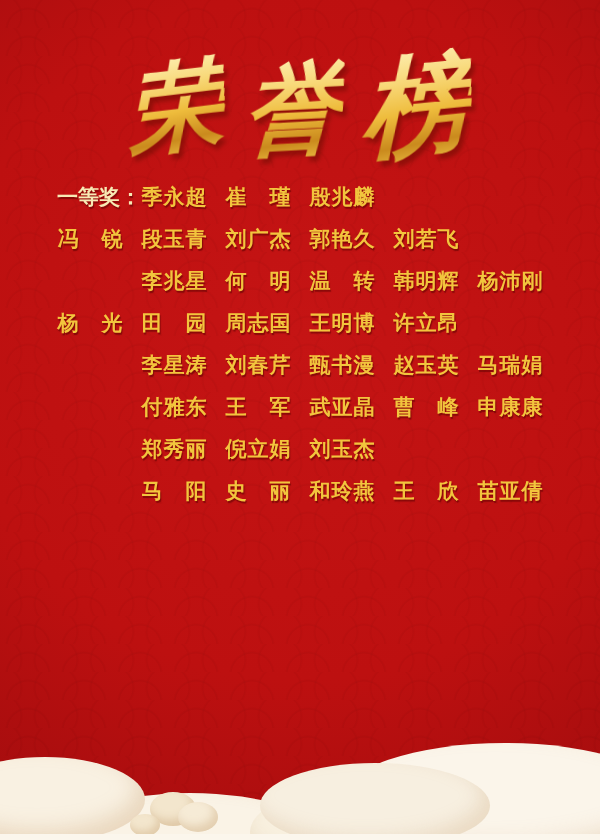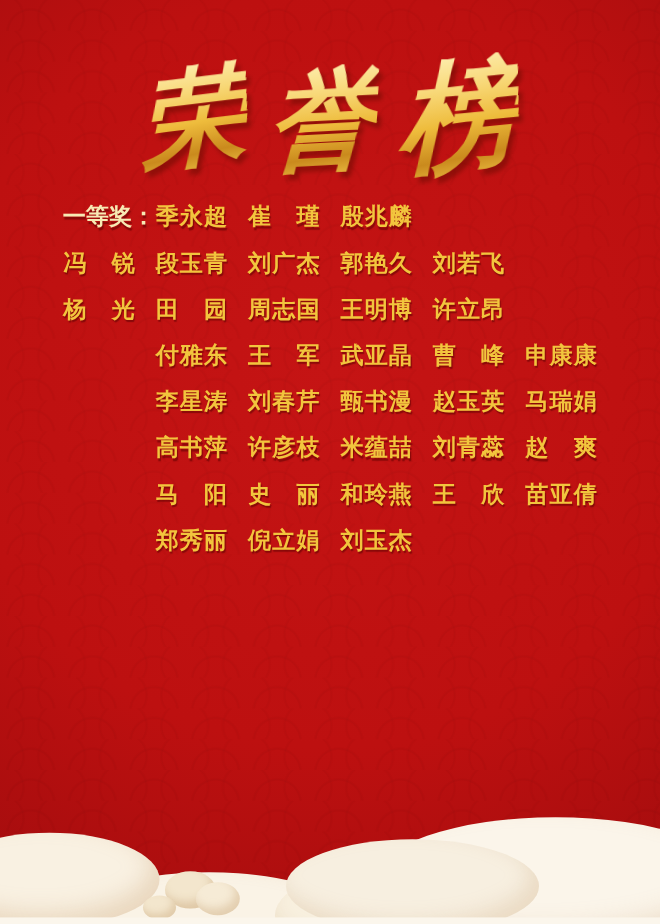--- a/index.html
+++ b/index.html
@@ -90,63 +90,63 @@
       <span class="person-name">殷兆麟</span>
     </div>
     <div class="honor-row">
       <span class="person-name">冯　锐</span>
       <span class="person-name">段玉青</span>
       <span class="person-name">刘广杰</span>
       <span class="person-name">郭艳久</span>
       <span class="person-name">刘若飞</span>
     </div>
     <div class="honor-row">
+      <span class="award-label"></span>
+      <span class="person-name">李兆星</span>
+      <span class="person-name">何　明</span>
+      <span class="person-name">温　转</span>
+      <span class="person-name">韩明辉</span>
+      <span class="person-name">杨沛刚</span>
+    </div>
+    <div class="honor-row">
       <span class="person-name">杨　光</span>
       <span class="person-name">田　园</span>
       <span class="person-name">周志国</span>
       <span class="person-name">王明博</span>
       <span class="person-name">许立昂</span>
+    </div>
+    <div class="honor-row">
+      <span class="award-label"></span>
+      <span class="person-name">李星涛</span>
+      <span class="person-name">刘春芹</span>
+      <span class="person-name">甄书漫</span>
+      <span class="person-name">赵玉英</span>
+      <span class="person-name">马瑞娟</span>
     </div>
     <div class="honor-row">
       <span class="award-label"></span>
       <span class="person-name">付雅东</span>
       <span class="person-name">王　军</span>
       <span class="person-name">武亚晶</span>
       <span class="person-name">曹　峰</span>
       <span class="person-name">申康康</span>
     </div>
     <div class="honor-row">
       <span class="award-label"></span>
-      <span class="person-name">李星涛</span>
-      <span class="person-name">刘春芹</span>
-      <span class="person-name">甄书漫</span>
-      <span class="person-name">赵玉英</span>
-      <span class="person-name">马瑞娟</span>
-    </div>
-    <div class="honor-row">
-      <span class="award-label"></span>
-      <span class="person-name">高书萍</span>
-      <span class="person-name">许彦枝</span>
-      <span class="person-name">米蕴喆</span>
-      <span class="person-name">刘青蕊</span>
-      <span class="person-name">赵　爽</span>
+      <span class="person-name">郑秀丽</span>
+      <span class="person-name">倪立娟</span>
+      <span class="person-name">刘玉杰</span>
     </div>
     <div class="honor-row">
       <span class="award-label"></span>
       <span class="person-name">马　阳</span>
       <span class="person-name">史　丽</span>
       <span class="person-name">和玲燕</span>
       <span class="person-name">王　欣</span>
       <span class="person-name">苗亚倩</span>
-    </div>
-    <div class="honor-row">
-      <span class="award-label"></span>
-      <span class="person-name">郑秀丽</span>
-      <span class="person-name">倪立娟</span>
-      <span class="person-name">刘玉杰</span>
     </div>
   </div>
 
 <div class="clouds">
   <div class="cloud-base"></div>
   <div class="cloud cl2"></div>
   <div class="cloud cl3"></div>
   <div class="cloud cl4"></div>
   <div class="cloud cl5"></div>
   <div class="cloud cl1"></div>

